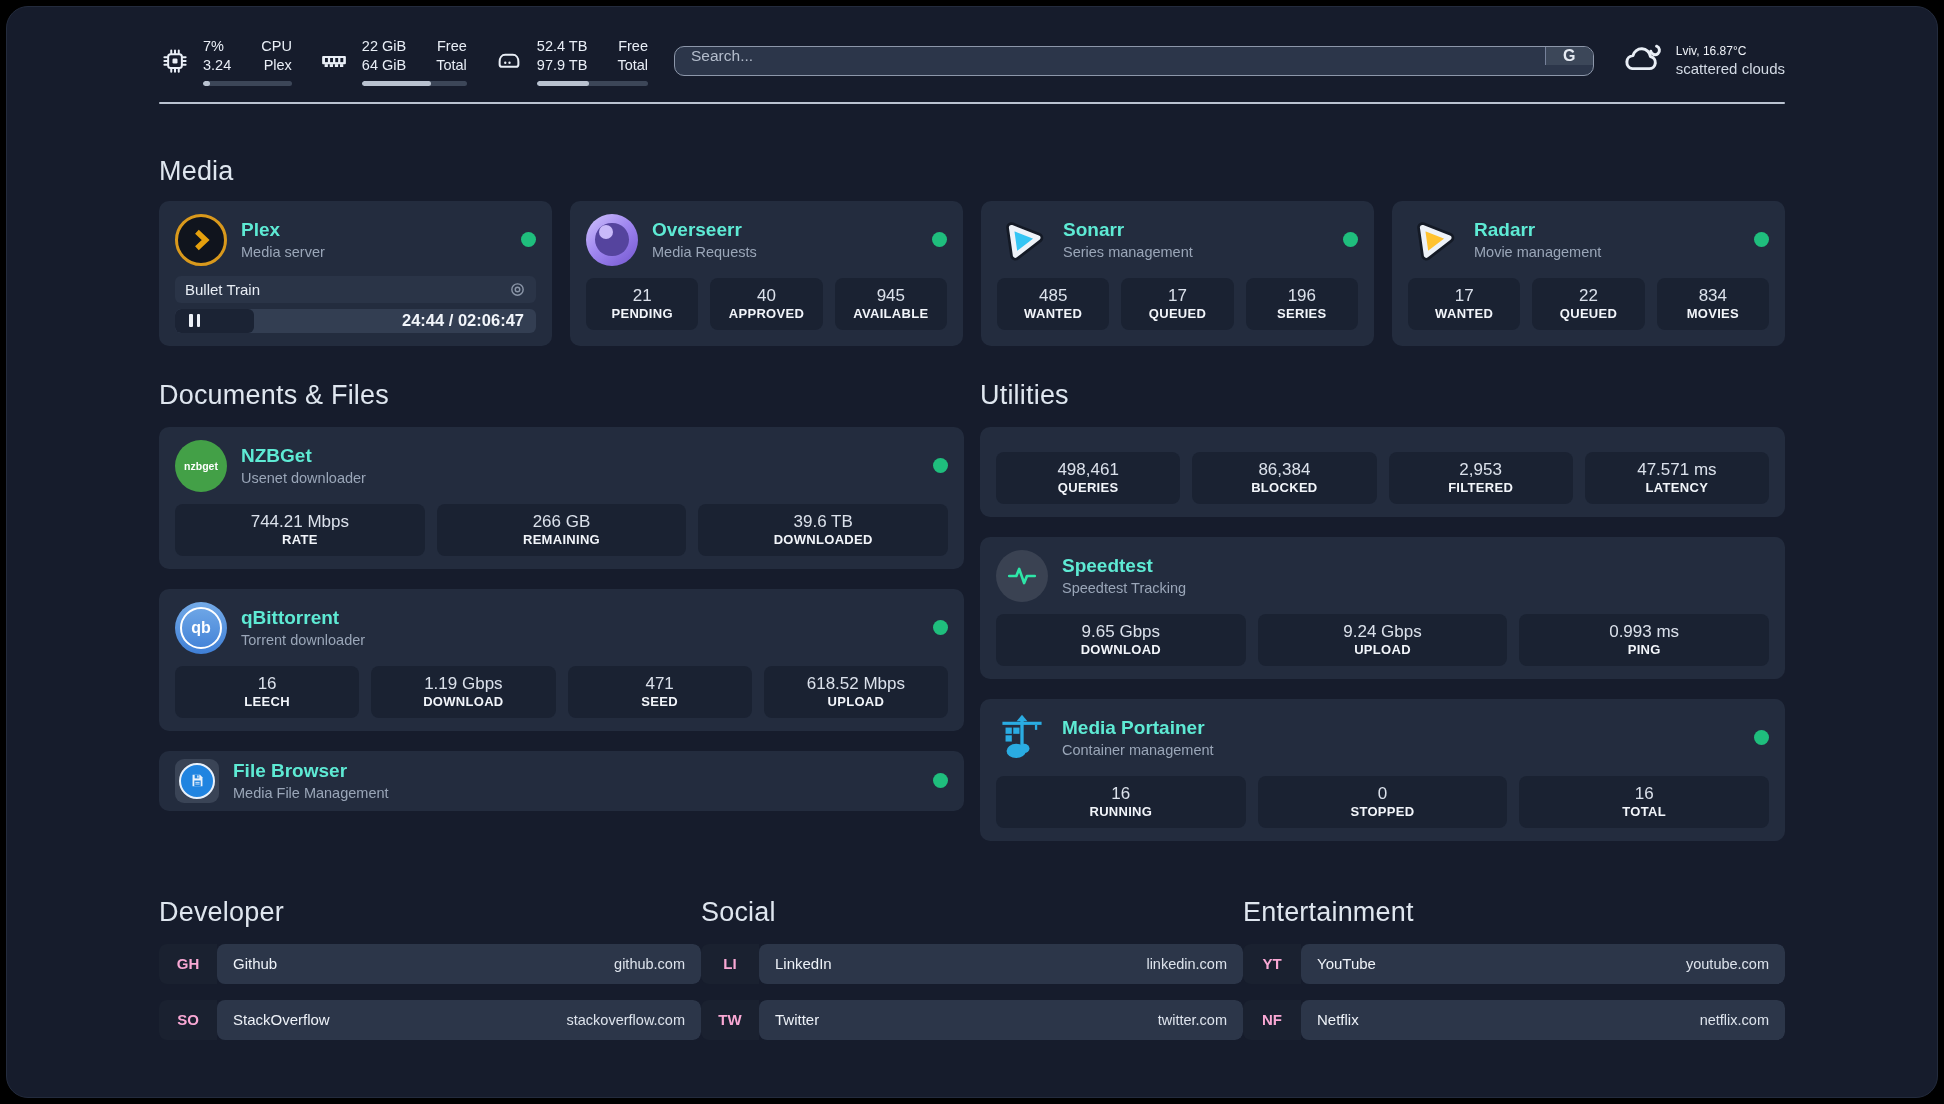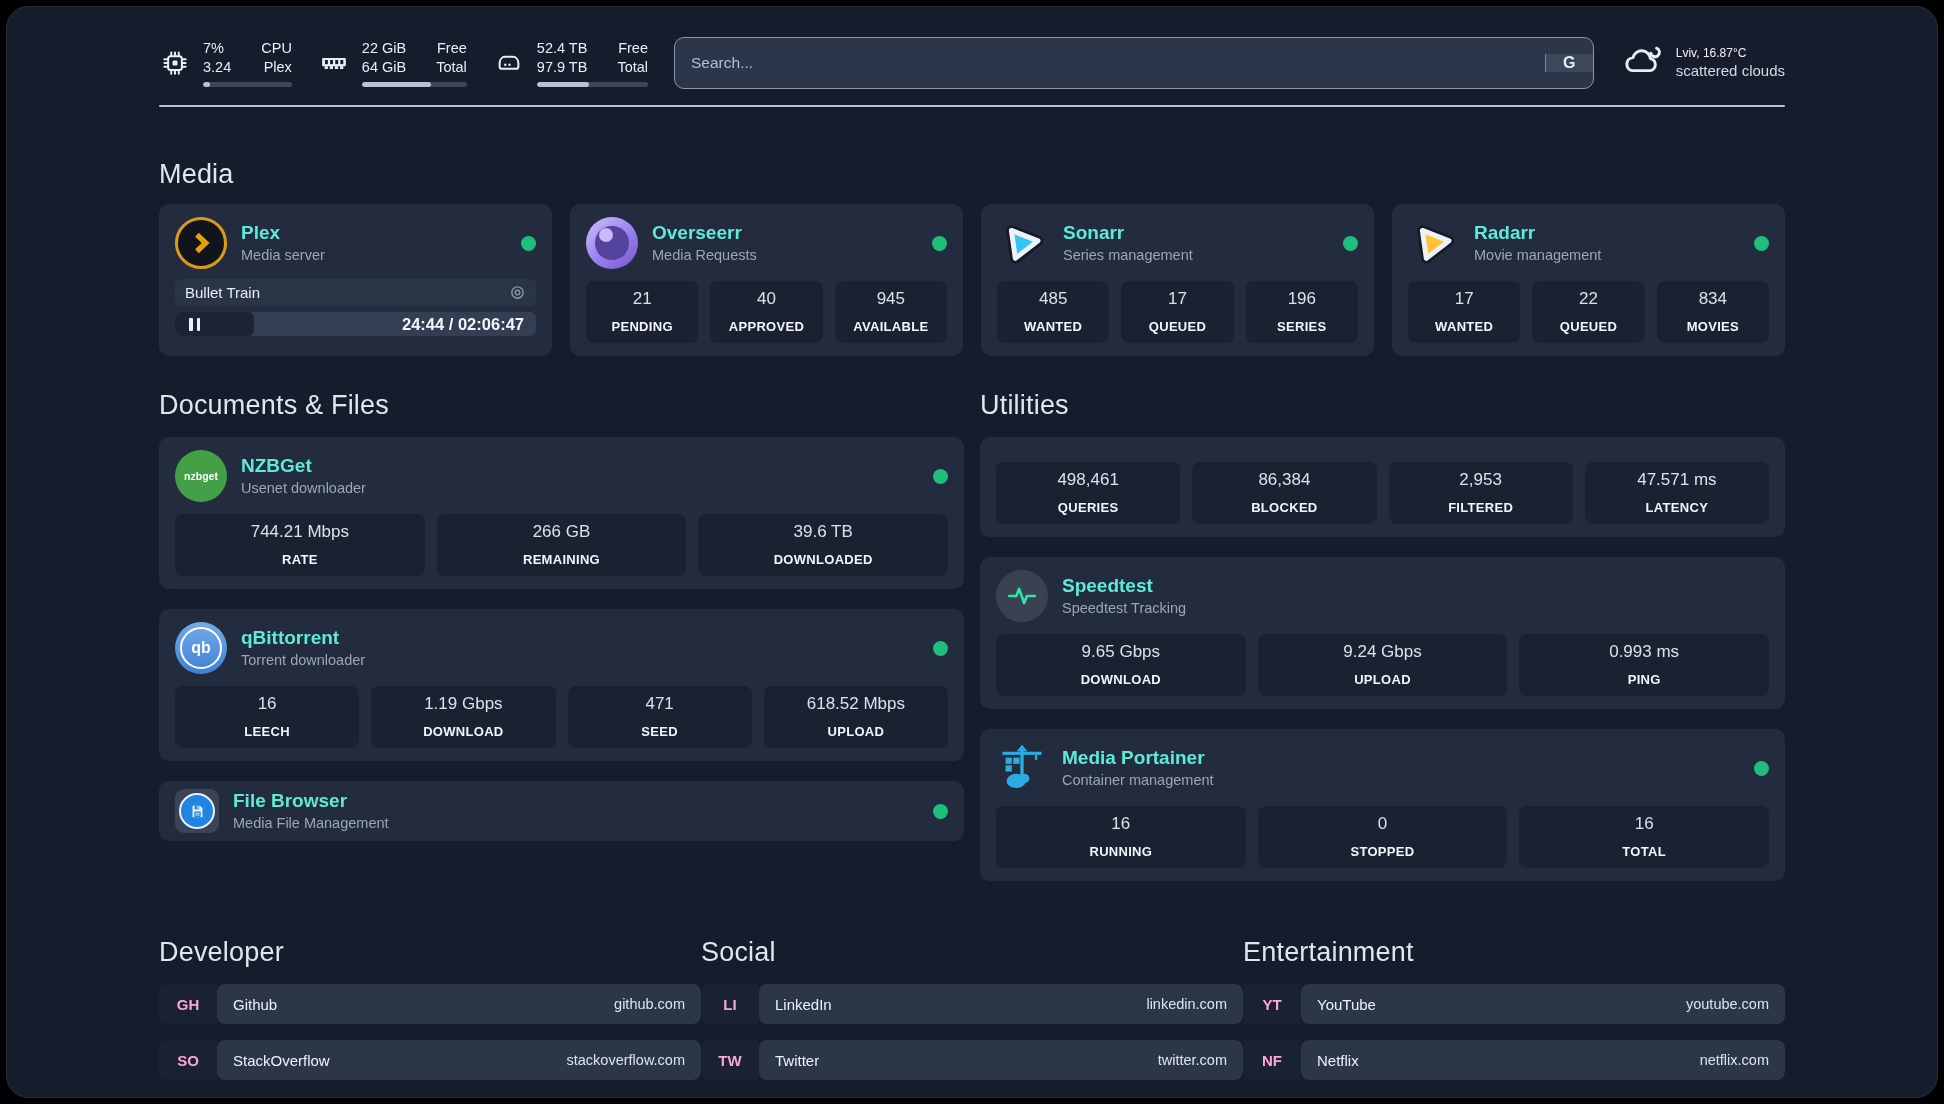--- a/index.html
+++ b/index.html
@@ -14,22 +14,22 @@
   .sys-stats { display:flex; gap:26px; flex:0 0 auto; }
   .sys-stat { display:flex; gap:12px; align-items:center; }
   .sys-icon { width:32px; height:32px; display:flex; align-items:center; justify-content:center; }
   .sys-body { display:flex; flex-direction:column; }
   .sys-lines { display:flex; gap:30px; justify-content:space-between; }
   .sys-col { display:flex; flex-direction:column; font-size:14.5px; line-height:1.3; color:#e9eef6; }
   .sys-col.right { text-align:right; }
   .sys-bar { margin-top:6px; height:5px; border-radius:3px; background:#3c4658; overflow:hidden; }
   .sys-bar-fill { height:100%; background:#b9c2d0; border-radius:3px; }
   .searchbar {
-    flex:1; margin:0 26px; height:52px; border:1.5px solid #8d97aa; border-radius:10px;
-    background:#2c364a; display:flex; align-items:center; overflow:hidden;
+    flex:1; margin:0 26px; height:30px; border:1.5px solid #8d97aa; border-radius:10px;
+    background:#2c364a; display:flex; align-items:flex-start; overflow:hidden;
   }
   .searchbar input {
     flex:1; background:transparent; border:none; outline:none; padding:0 16px;
     font-size:15.5px; color:#d6dde8; font-family:"Liberation Sans", sans-serif;
   }
   .searchbar input::placeholder { color:#b4bdcc; }
   .search-g {
     width:48px; background:#3c4759; border:none; border-left:1px solid #76819a;
     color:#e6ebf3; font-size:16px; font-weight:700; cursor:pointer;
     display:flex; align-items:center; justify-content:center; font-family:"Liberation Sans", sans-serif;
@@ -50,21 +50,21 @@
 
   .card { background:#232c3e; border-radius:10px; padding:13px 16px; }
   .card-head { display:flex; align-items:center; gap:14px; }
   .titles { display:flex; flex-direction:column; line-height:1.3; }
   .app-title { font-size:19px; font-weight:700; color:#5eead4; }
   .app-sub { font-size:14.5px; color:#9aa6b8; }
   .status-dot { width:15px; height:15px; border-radius:50%; background:#1fbe7d; margin-left:auto; flex:0 0 auto; }
   .stats-row { display:grid; grid-auto-flow:column; grid-auto-columns:1fr; gap:12px; margin-top:12px; }
   .stat { background:#1a2232; border-radius:8px; padding:8px 4px 9px 4px; text-align:center; }
   .stat-value { font-size:17px; color:#dbe1eb; }
-  .stat-label { margin-top:10px; font-size:13px; font-weight:700; color:#f2f5fa; letter-spacing:.3px; }
+  .stat-label { margin-top:0; font-size:13px; font-weight:700; color:#f2f5fa; letter-spacing:.3px; }
 
   
   .app-icon { width:52px; height:52px; flex:0 0 auto; border-radius:50%; display:flex; align-items:center; justify-content:center; position:relative; }
   .plex-circle { background:#10141d; border:3px solid #d9991c; }
   .overseerr-circle { background:linear-gradient(140deg,#cfc3fb 0%,#9f86f0 48%,#7356cf 100%); }
   .overseerr-pupil { position:absolute; inset:18%; border-radius:50%; background:#55449e; }
   .overseerr-pupil::after { content:''; position:absolute; width:42%; height:42%; border-radius:50%; background:#c8b9f9; top:6%; left:10%; }
   .nzbget-circle { background:#43a047; }
   .nzbget-circle span { color:#fff; font-weight:700; font-size:10.5px; }
   .qb-circle { background:linear-gradient(180deg,#74abe8,#3f7fd6); }

